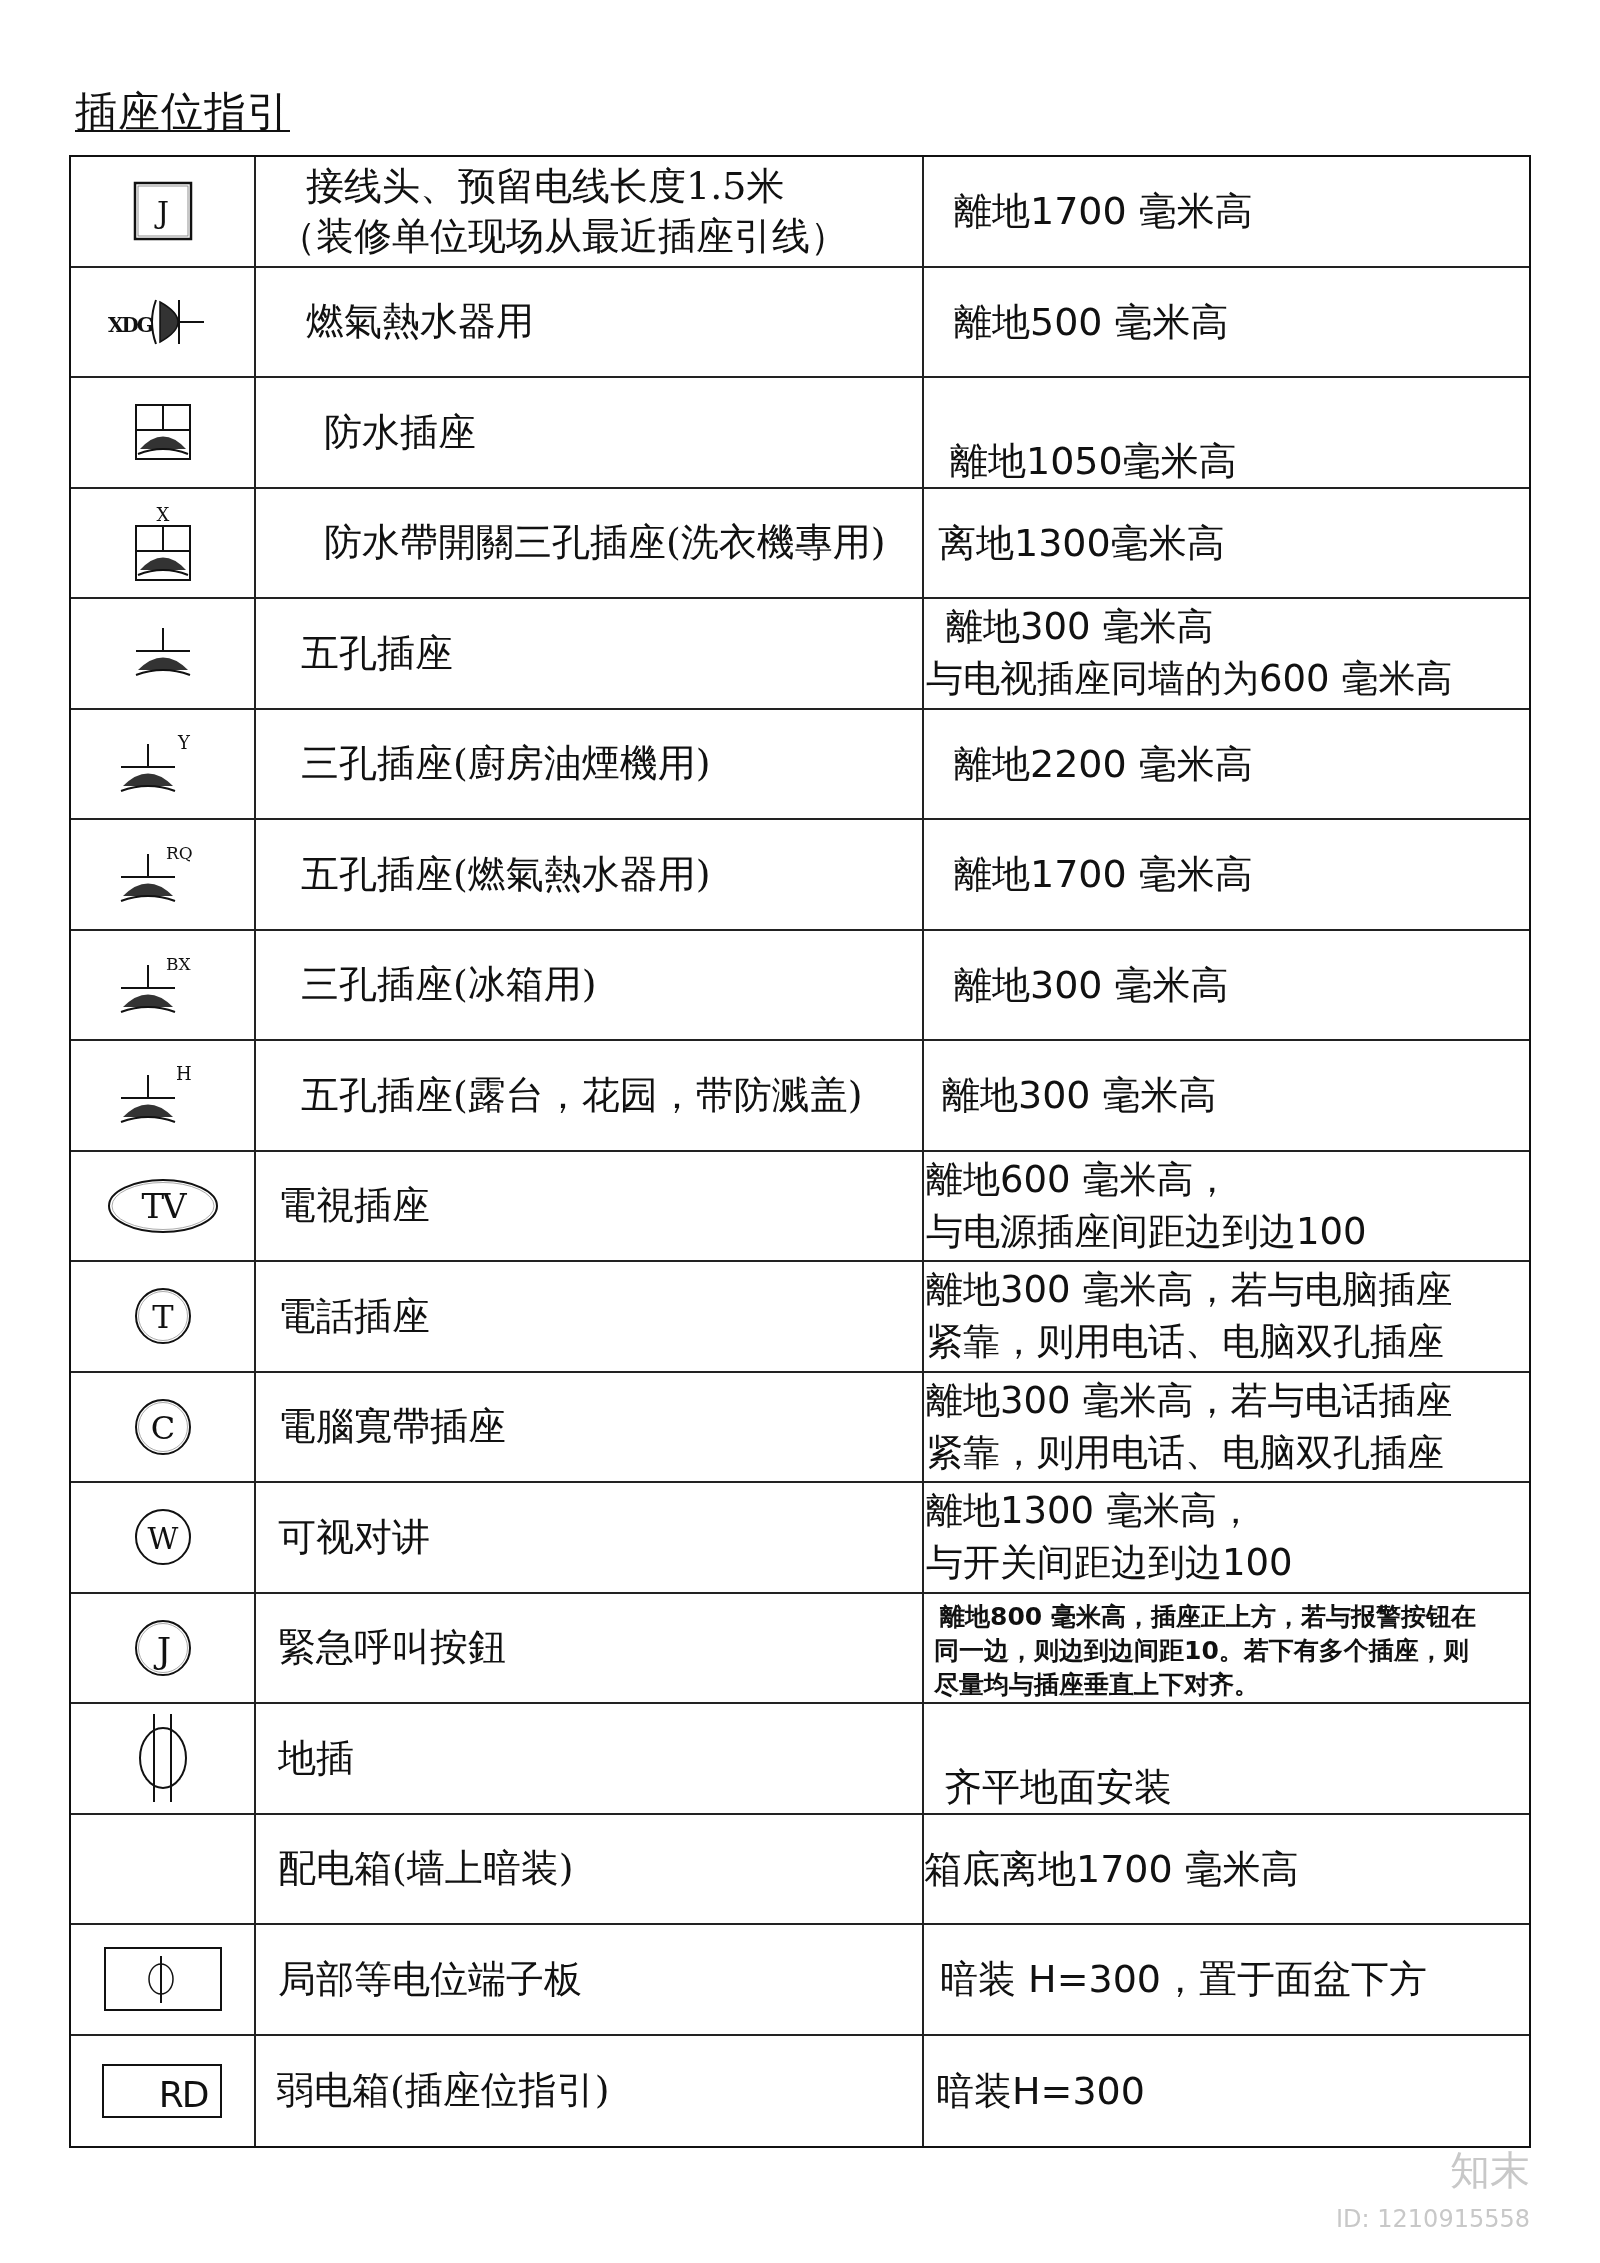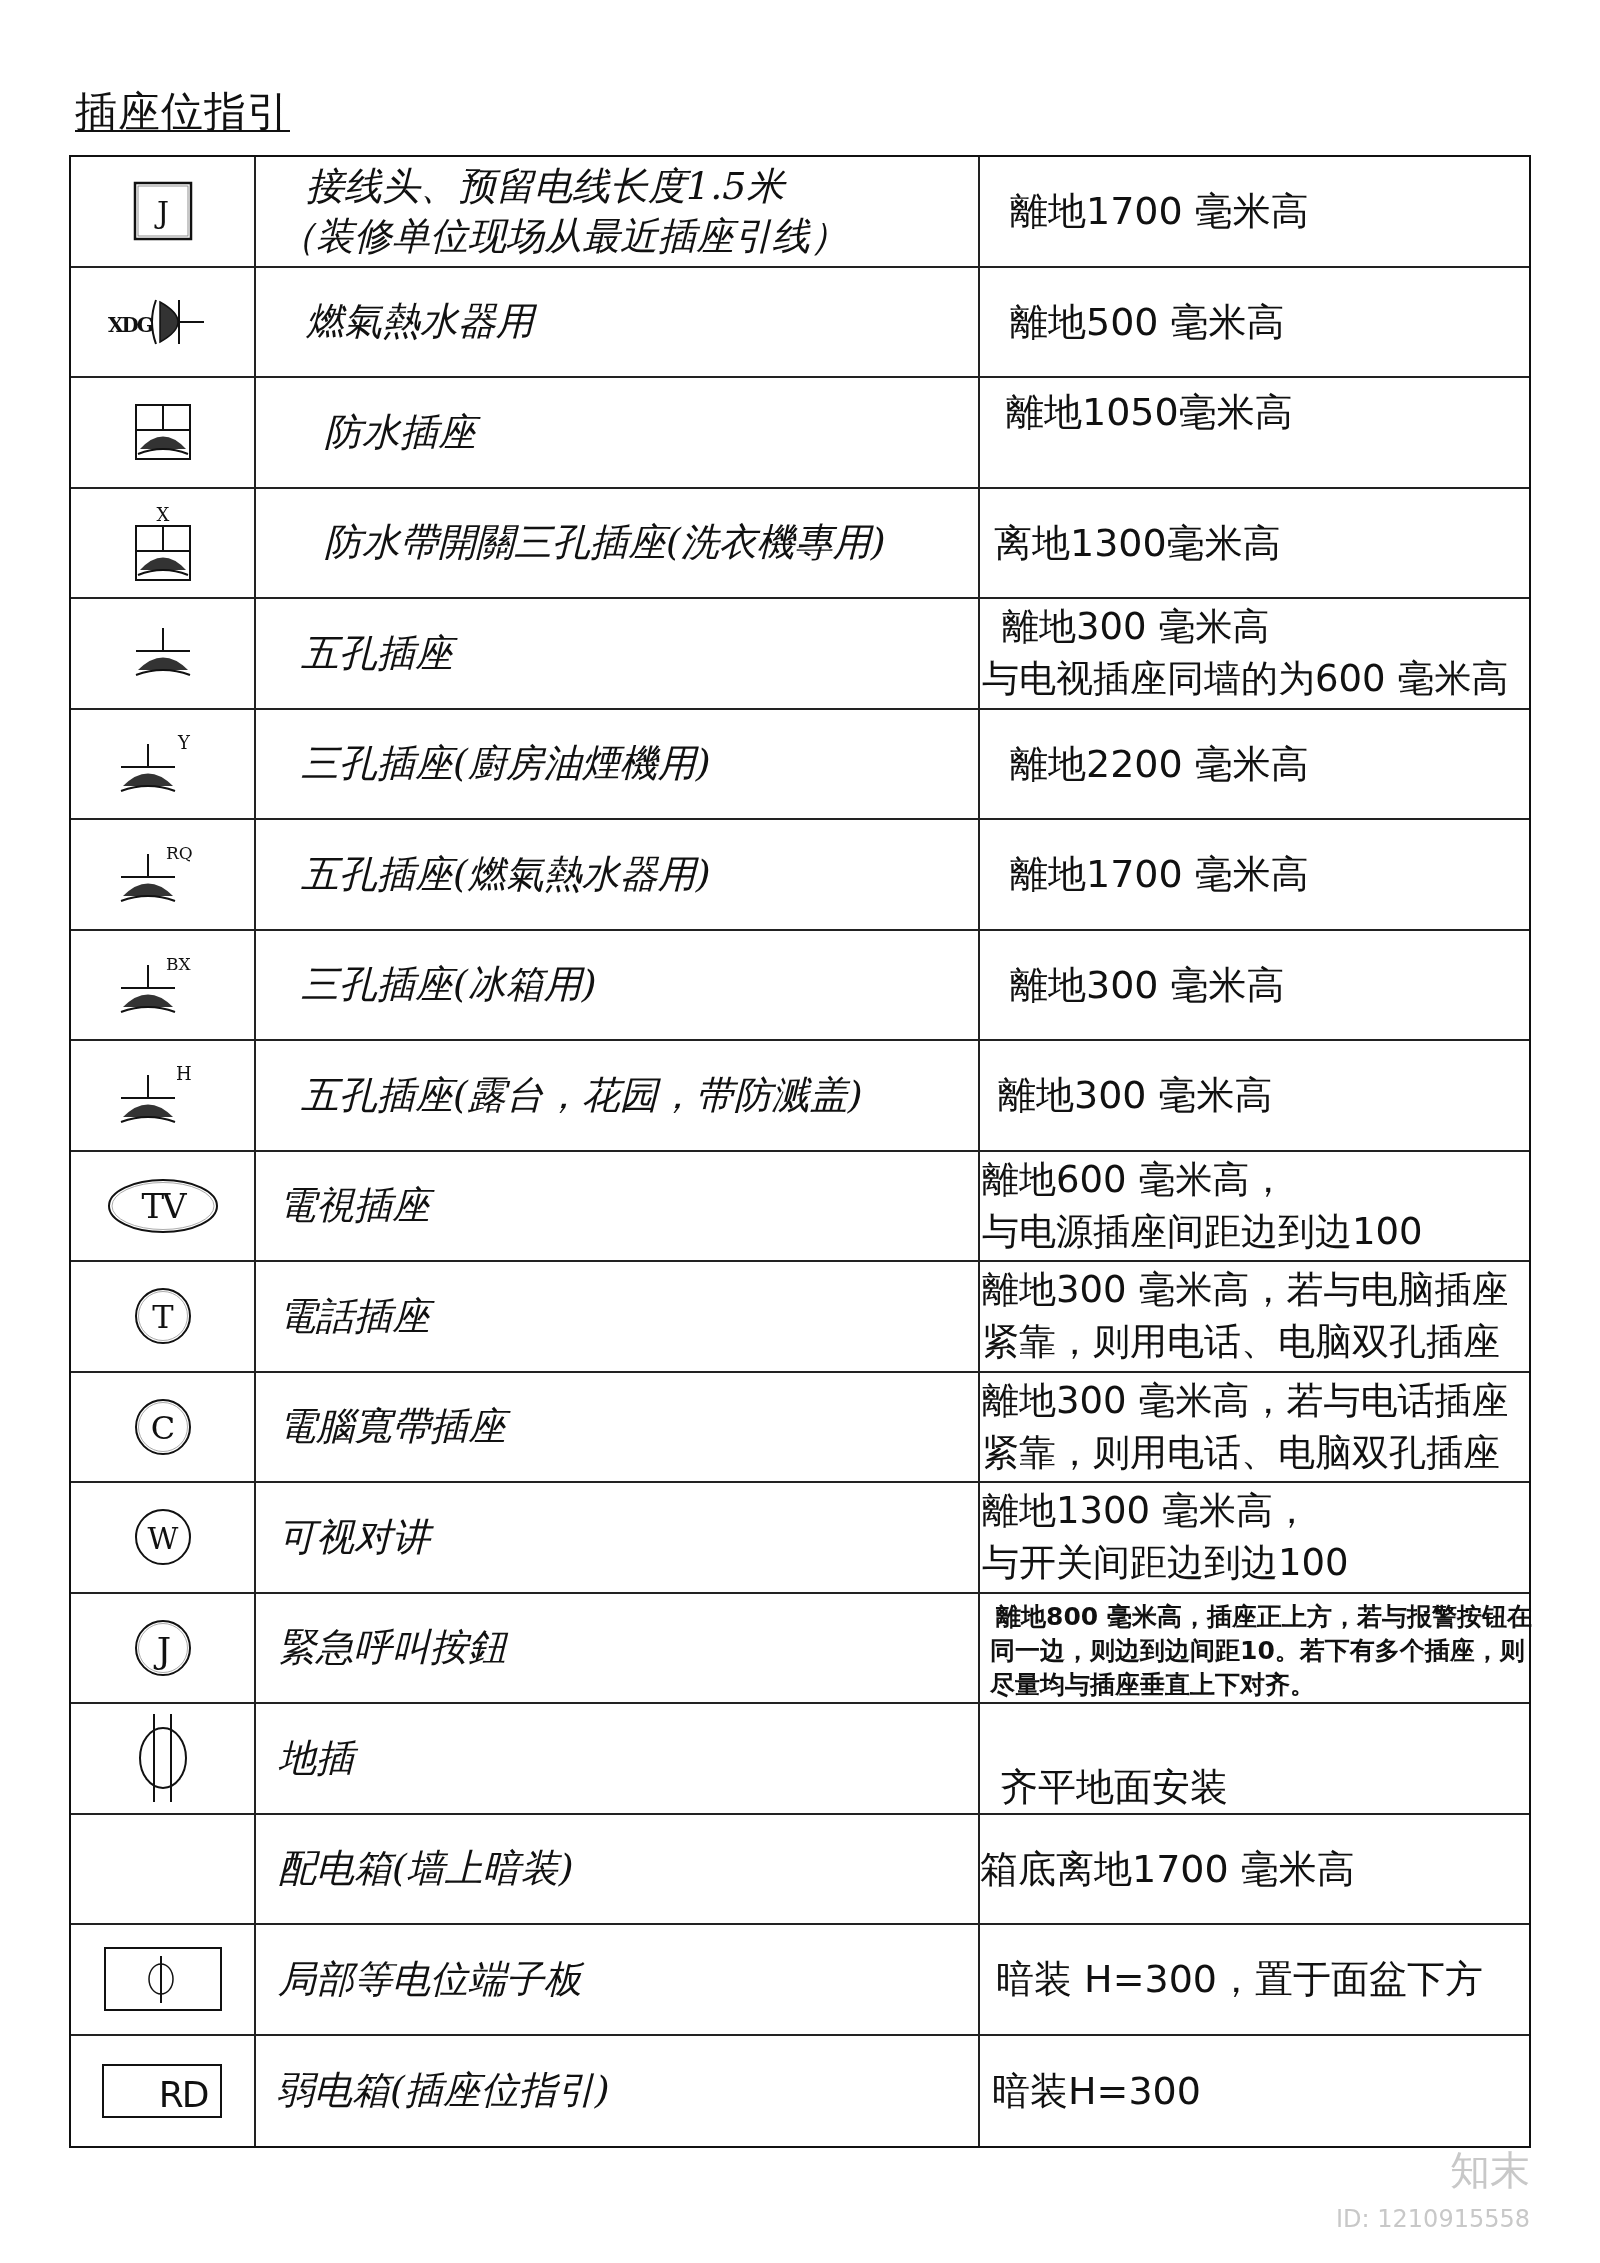--- a/index.html
+++ b/index.html
@@ -7,23 +7,23 @@
          font-family:"DejaVu Sans","Liberation Sans",sans-serif; color:#111; }
   .title { position:absolute; left:75px; top:88px; font-size:42px; line-height:48px;
            font-family:"DejaVu Serif","Liberation Serif",serif; text-decoration:underline;
            text-underline-offset:4px; text-decoration-thickness:2px; letter-spacing:1px; }
   .table { position:absolute; left:69px; top:155px; width:1462px;
            border:2.5px solid #111; box-sizing:border-box; }
   .row { display:flex; height:110.5px; border-bottom:2px solid #222; box-sizing:border-box; }
   .row:last-child { border-bottom:none; }
   .c-sym { width:185px; border-right:2px solid #222; position:relative; flex:none; box-sizing:border-box;
            display:flex; align-items:center; justify-content:center; }
-  .c-name { width:724px; border-right:2px solid #222; flex:none; box-sizing:border-box;
+  .c-name { width:668px; border-right:2px solid #222; flex:none; box-sizing:border-box;
             display:flex; align-items:center; padding-left:22px; font-size:38px;
-            font-family:"DejaVu Serif","Liberation Serif",serif; white-space:nowrap; overflow:visible;font-style:italic; }
+            font-family:"DejaVu Serif","Liberation Serif",serif; white-space:nowrap; overflow:visible; }
   .c-desc { flex:1; display:flex; flex-direction:column; justify-content:center; padding-left:30px;
             font-size:38px; line-height:52px; white-space:nowrap; overflow:visible; box-sizing:border-box;
             font-family:"DejaVu Sans","Liberation Sans",sans-serif; }
   .c-name.two { flex-direction:column; align-items:flex-start; justify-content:center; line-height:50px; }
   .c-desc.tight { padding-left:2px; line-height:52px; font-size:37px; }
   .c-desc.small { padding-left:10px; font-size:25px; line-height:34px; font-weight:bold;justify-content:flex-end; }
   .sym svg { display:block; }
   .wm { position:absolute; right:70px; bottom:30px; text-align:right; color:#bbb; }
   .wm .logo { font-size:40px; font-family:"DejaVu Serif",serif; color:#c8c8c8; line-height:70px; }
   .wm .id { font-size:24px; color:#c8c8c8; font-family:"DejaVu Sans",sans-serif; }
@@ -78,21 +78,21 @@
         <svg width="60" height="60" viewBox="0 0 60 60">
             <rect x="3" y="3" width="54" height="54" fill="none" stroke="#111" stroke-width="2"></rect>
             <line x1="30" y1="3" x2="30" y2="28" stroke="#111" stroke-width="2"></line>
             <line x1="3" y1="28" x2="57" y2="28" stroke="#111" stroke-width="2"></line>
             <path d="M7 47 Q30 22 53 47 Z" fill="#333"></path>
             <path d="M5 52 Q30 42 55 52" fill="none" stroke="#111" stroke-width="2"></path>
           </svg>
       </span>
     </div>
     <div class="c-name" style="padding-left:68px">防水插座</div>
-    <div class="c-desc" style="padding-left:26px; justify-content:flex-start; padding-top:8px;">
+    <div class="c-desc" style="padding-left:26px; justify-content:flex-end; padding-top:8px;">
       <span>離地1050毫米高</span>
     </div>
   </div>
 
   <div class="row">
     <div class="c-sym">
       <span class="sym">
         <svg width="60" height="80" viewBox="0 0 60 80">
             <text x="30" y="18" text-anchor="middle" font-family="DejaVu Serif, serif" font-size="18" fill="#111">X</text>
             <rect x="3" y="23" width="54" height="54" fill="none" stroke="#111" stroke-width="2"></rect>

